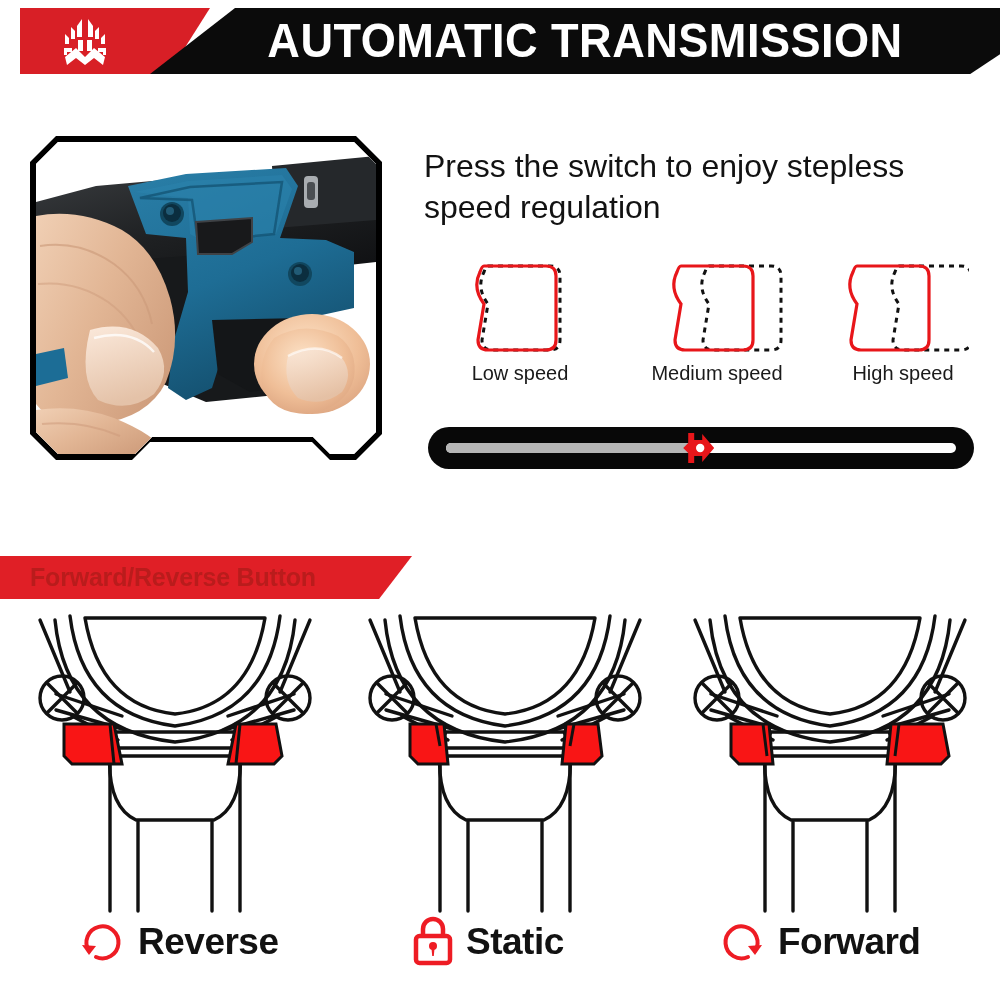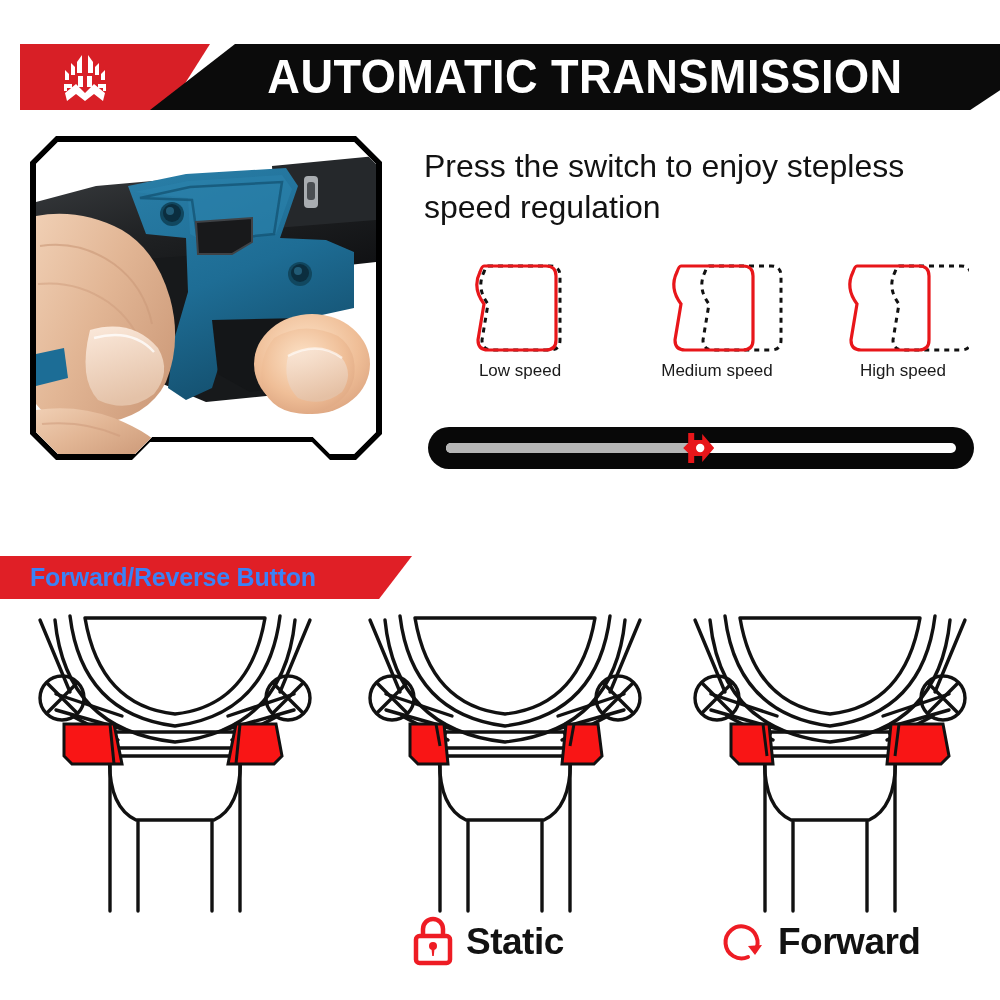--- a/index.html
+++ b/index.html
@@ -6,21 +6,21 @@
   body{
     width:1000px;height:1000px;
     background:#ffffff;
     font-family:"Liberation Sans","DejaVu Sans",sans-serif;
     overflow:hidden;
     position:relative;
   }
   .page{position:relative;width:1000px;height:1000px;}
 
   
-  .top-banner{position:absolute;left:0;top:8px;width:1000px;height:66px;margin-top:36px;}
+  .top-banner{position:absolute;left:0;top:8px;width:1000px;height:66px;}
   .tb-red{
     position:absolute;left:20px;top:0;width:190px;height:66px;
     background:#d81f26;
     clip-path:polygon(0 0,100% 0,78% 100%,0 100%);
   }
   .tb-black{
     position:absolute;left:150px;top:0;width:850px;height:66px;
     background:#0b0b0b;
     clip-path:polygon(10% 0,100% 0,100% 70%,96.5% 100%,0 100%);
   }
@@ -67,21 +67,21 @@
     position:absolute;left:424px;top:146px;width:540px;
     font-size:32px;line-height:1.28;color:#121212;font-weight:400;
   }
 
   
   .speed-row{position:absolute;left:424px;top:258px;width:552px;height:152px;}
   .speed-cell{position:absolute;top:0;width:180px;height:152px;text-align:center;}
   .sp0{left:6px;} .sp1{left:203px;} .sp2{left:389px;}
   .speed-svg{display:block;margin:0 auto;}
   .speed-label{
-    margin-top:4px;font-size:17px;color:#1a1a1a;line-height:1.1;
+    margin-top:4px;font-size:20px;color:#1a1a1a;line-height:1.1;
   }
 
   
   .slider-wrap{
     position:absolute;left:428px;top:427px;width:546px;height:42px;
     background:#080808;border-radius:21px;
   }
   .slider-track{
     position:absolute;left:18px;top:16px;width:510px;height:10px;
     background:#ffffff;border-radius:5px;overflow:hidden;
@@ -97,21 +97,21 @@
 
   
   .sec-banner{
     position:absolute;left:0;top:556px;width:412px;height:43px;
     background:#e01f26;
     clip-path:polygon(0 0,100% 0,92% 100%,0 100%);
   }
   .sec-banner-text{
     position:absolute;left:30px;top:556px;height:43px;
     display:flex;align-items:center;
-    color:#3b82f6;font-size:25px;font-weight:bold;
+    color:#b91c1c;font-size:25px;font-weight:bold;
     letter-spacing:-0.2px;white-space:nowrap;
   }
 
   
   .bottom-row{position:absolute;left:0;top:606px;width:1000px;height:330px;}
   .bot-cell{position:absolute;top:0;width:330px;height:330px;}
   .bc0{left:10px;} .bc1{left:340px;} .bc2{left:665px;}
   .bot-svg{display:block;}
 
   
@@ -376,20 +376,27 @@
         <path d="M66 118 L104 118 L108 158 L74 158 L66 150 Z" fill="#f91515" stroke="#111111" stroke-width="3"></path>
         <path d="M226 118 L278 118 L284 150 L276 158 L222 158 Z" fill="#f91515" stroke="#111111" stroke-width="3"></path>
         <path d="M98 118 L102 150" stroke="#111111" stroke-width="3" fill="none"></path>
         <path d="M234 118 L230 150" stroke="#111111" stroke-width="3" fill="none"></path>
       </svg>
     </div>
   </div>
 
   <div class="label-row">
 
+    <div class="label-cell lc0">
+      <svg class="label-icon" width="48" height="48" viewBox="0 0 48 48">
+        <path d="M11 34 A16 16 0 1 1 18 40" fill="none" stroke="#ee1c24" stroke-width="4" stroke-linecap="round"></path>
+        <path d="M4 28 L11 38 L18 29 Z" fill="#ee1c24"></path>
+      </svg>
+      <div class="label-text">Reverse</div>
+    </div>
 
     <div class="label-cell lc2">
       <svg class="label-icon" width="48" height="48" viewBox="0 0 48 48">
         <path d="M37 34 A16 16 0 1 0 30 40" fill="none" stroke="#ee1c24" stroke-width="4" stroke-linecap="round"></path>
         <path d="M44 28 L37 38 L30 29 Z" fill="#ee1c24"></path>
       </svg>
       <div class="label-text">Forward</div>
     </div>
 
     <div class="label-cell lc1">

